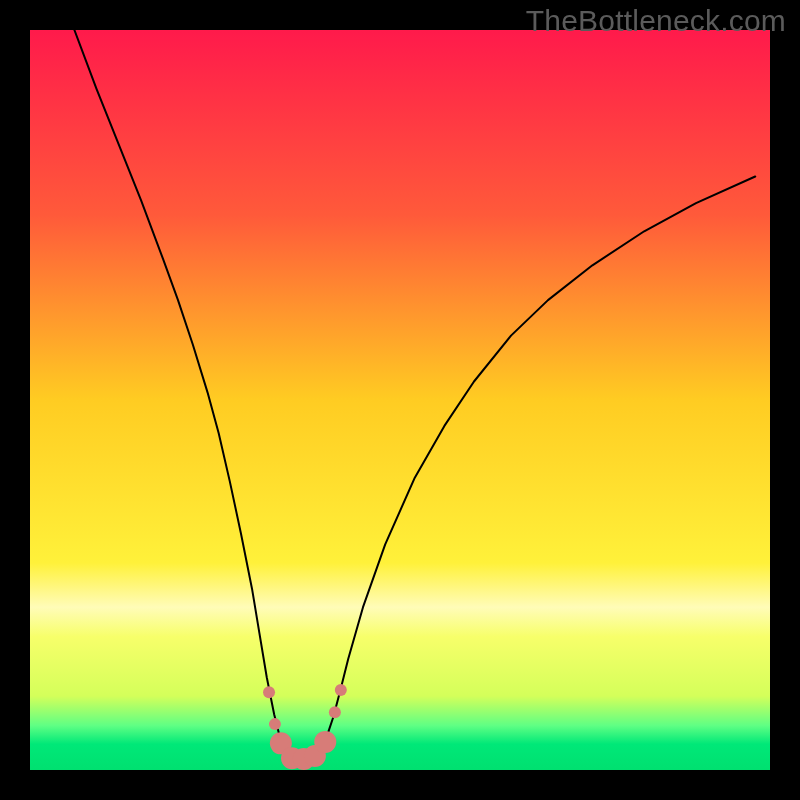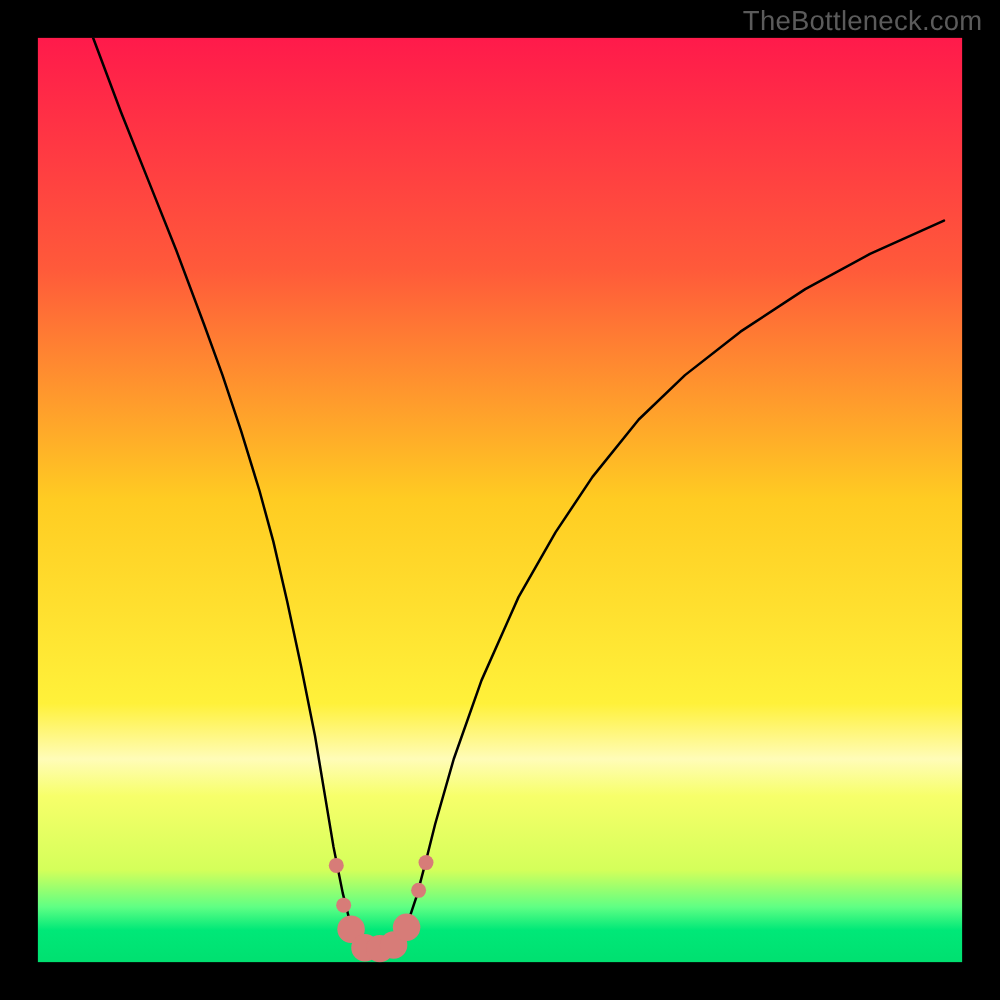--- a/index.html
+++ b/index.html
@@ -17,21 +17,21 @@
     top: 0;
     width: 800px;
     height: 800px;
     background: #000;
   }
   .watermark {
     position: absolute;
     top: 4px;
     right: 14px;
     color: #5b5b5b;
-    font-size: 22px;
+    font-size: 30px;
     font-weight: 500;
     letter-spacing: 0.2px;
     z-index: 10;
     font-family: Arial, sans-serif;
   }
   .plot {
     position: absolute;
     left: 30px;
     top: 30px;
     width: 740px;

